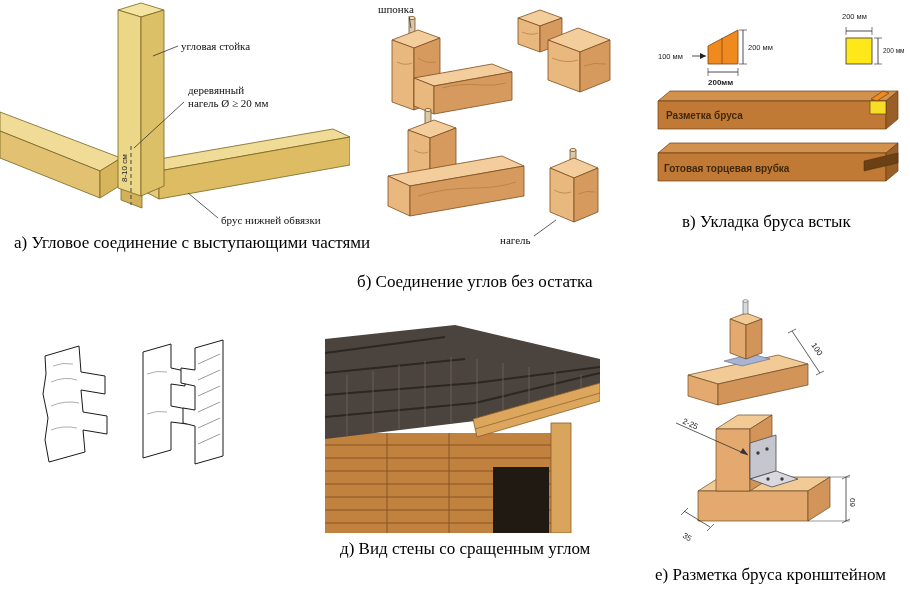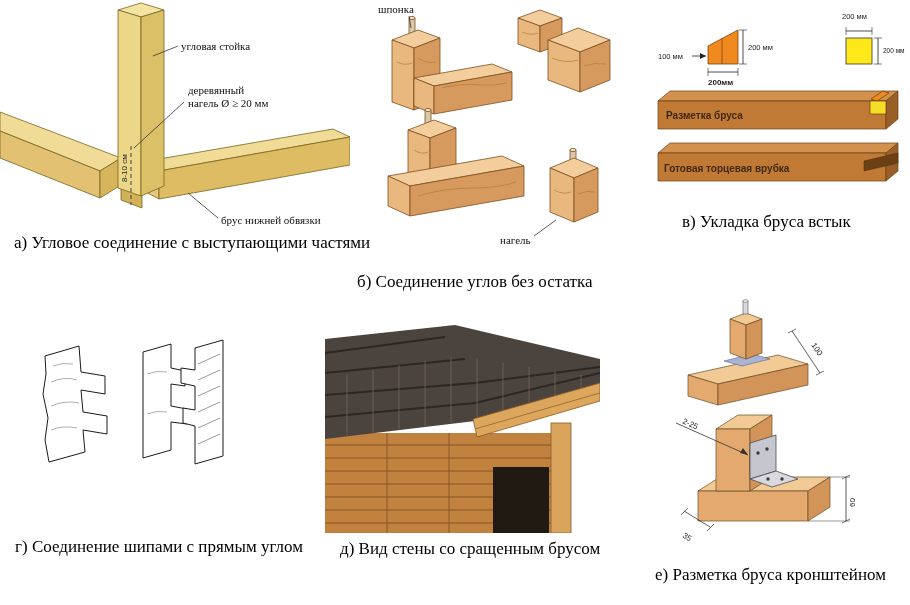--- a/index.html
+++ b/index.html
@@ -169,21 +169,20 @@
       <path d="M132,92 q10,-4 20,-2" fill="none" stroke="#777" stroke-width="0.6"></path>
       <path d="M180,26 L208,18 L208,134 L180,142 L180,104 L168,101 L168,86 L180,88 L180,64 L166,61 L166,46 L180,48 Z" fill="#ffffff" stroke="#1a1a1a" stroke-width="1" stroke-linejoin="round"></path>
       <line x1="183" y1="42" x2="205" y2="32" stroke="#555" stroke-width="0.6"></line>
       <line x1="183" y1="58" x2="205" y2="48" stroke="#555" stroke-width="0.6"></line>
       <line x1="183" y1="74" x2="205" y2="64" stroke="#555" stroke-width="0.6"></line>
       <line x1="183" y1="90" x2="205" y2="80" stroke="#555" stroke-width="0.6"></line>
       <line x1="183" y1="106" x2="205" y2="96" stroke="#555" stroke-width="0.6"></line>
       <line x1="183" y1="122" x2="205" y2="112" stroke="#555" stroke-width="0.6"></line>
     </g>
   </svg>
-  <div class="caption" style="left:15px;top:537px">г) Соединение шипами с прямым углом</div>
 
   <svg class="panel-svg" style="left:325px;top:325px" width="275" height="208" viewBox="0 0 275 208">
 
     <g>
       <rect x="0" y="108" width="246" height="100" fill="#C1813F"></rect>
       <g stroke="#8A5424" stroke-width="1">
         <line x1="0" y1="120" x2="246" y2="120"></line>
           <line x1="0" y1="133" x2="246" y2="133"></line>
         <line x1="0" y1="146" x2="246" y2="146"></line>
           <line x1="0" y1="159" x2="246" y2="159"></line>
@@ -214,21 +213,21 @@
           <line x1="152" y1="34" x2="152" y2="94"></line>
         <line x1="178" y1="38" x2="178" y2="87"></line>
           <line x1="204" y1="42" x2="204" y2="80"></line>
         <line x1="230" y1="46" x2="230" y2="72"></line>
           <line x1="256" y1="50" x2="256" y2="64"></line>
       </g>
     </g>
     <polygon points="148,94 275,58 275,76 152,112" fill="#DCA75C" stroke="#8A5A2A" stroke-width="0.8"></polygon>
     <line x1="150" y1="104" x2="275" y2="68" stroke="#8A5A2A" stroke-width="0.7"></line>
   </svg>
-  <div class="caption" style="left:340px;top:539px">д) Вид стены со сращенным брусом</div>
+  <div class="caption" style="left:340px;top:539px">д) Вид стены со сращенным углом</div>
 
   <svg class="panel-svg" style="left:650px;top:295px" width="258" height="266" viewBox="0 0 258 266">
 
     <g stroke="#6A4A22" stroke-width="0.7" stroke-linejoin="round">
       <polygon points="38,80 128,60 158,69 68,89" fill="#F2CA96"></polygon>
       <polygon points="38,80 68,89 68,110 38,101" fill="#E3A96E"></polygon>
       <polygon points="68,89 158,69 158,90 68,110" fill="#D3945A"></polygon>
       <polygon points="74,66 102,59 120,64 92,71" fill="#A8B4D2" stroke="#5A648C" stroke-width="0.6"></polygon>
       <polygon points="80,24 96,18 112,24 96,30" fill="#F2CA96"></polygon>
       <polygon points="80,24 96,30 96,64 80,58" fill="#E3A96E"></polygon>

